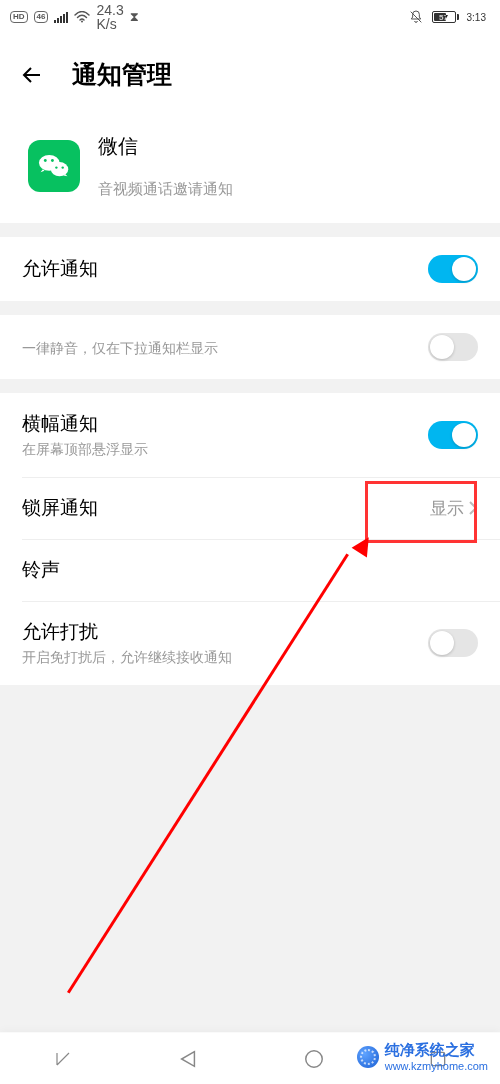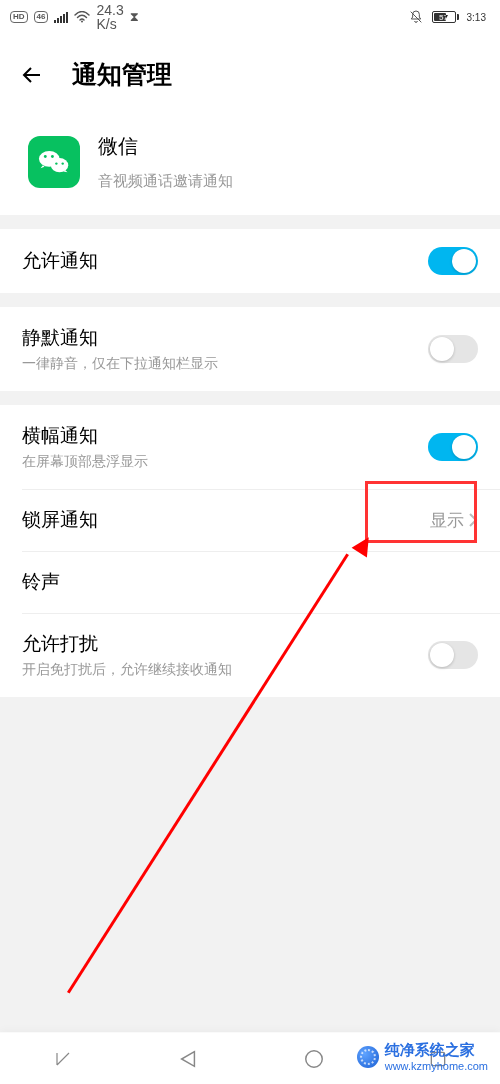--- a/index.html
+++ b/index.html
@@ -70,21 +70,21 @@
       padding: 16px 28px 24px;
       margin-bottom: 14px;
     }
     .app-icon {
       width: 52px; height: 52px; border-radius: 12px;
       background: #07C160;
       display: flex; align-items: center; justify-content: center;
       position: relative;
     }
     .app-icon svg { width: 38px; height: 38px; }
-    .app-text .name { font-size: 20px; color: #000; margin-bottom: 12px; }
+    .app-text .name { font-size: 20px; color: #000; margin-bottom: 20px; }
     .app-text .sub { font-size: 15px; color: #999; }
 
     .group { background: #fff; margin-bottom: 14px; }
     .row {
       display: flex;
       align-items: center;
       justify-content: space-between;
       padding: 18px 22px;
       position: relative;
     }
@@ -240,21 +240,20 @@
     <div class="row-text">
         <div class="label">允许通知</div>
       </div>
     <div class="toggle on"></div>
   </div>
 </div>
 
 <div class="group">
   <div class="row">
     <div class="row-text">
-      <div class="label">静默通知</div>
       <div class="desc">一律静音，仅在下拉通知栏显示</div>
     </div>
     <div class="toggle off"></div>
   </div>
 </div>
 
 <div class="group">
   <div class="row">
     <div class="row-text">
       <div class="label">横幅通知</div>

